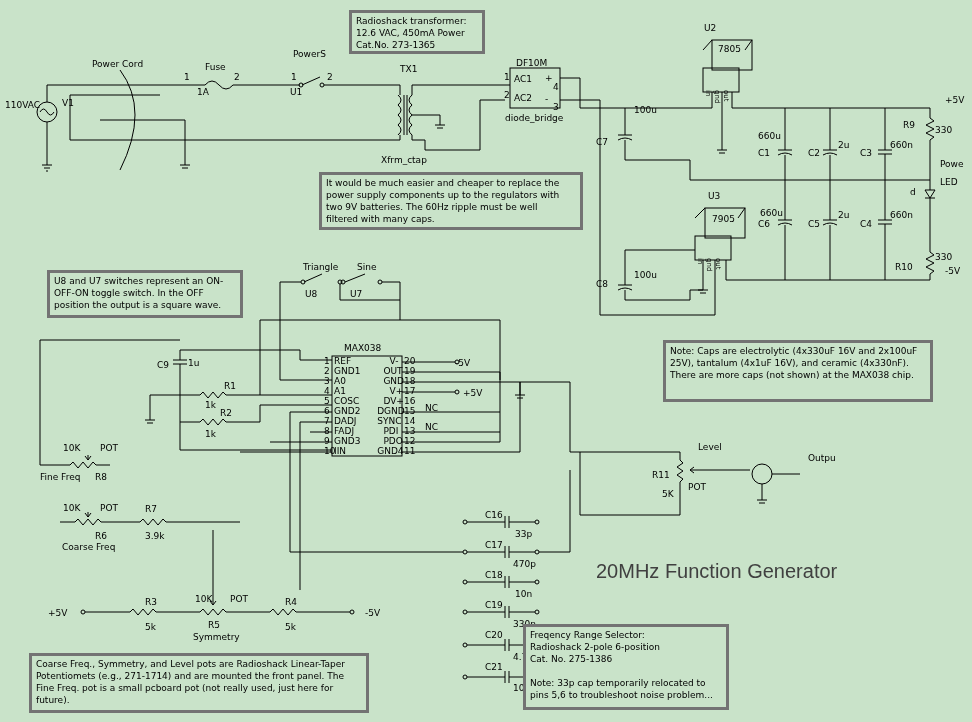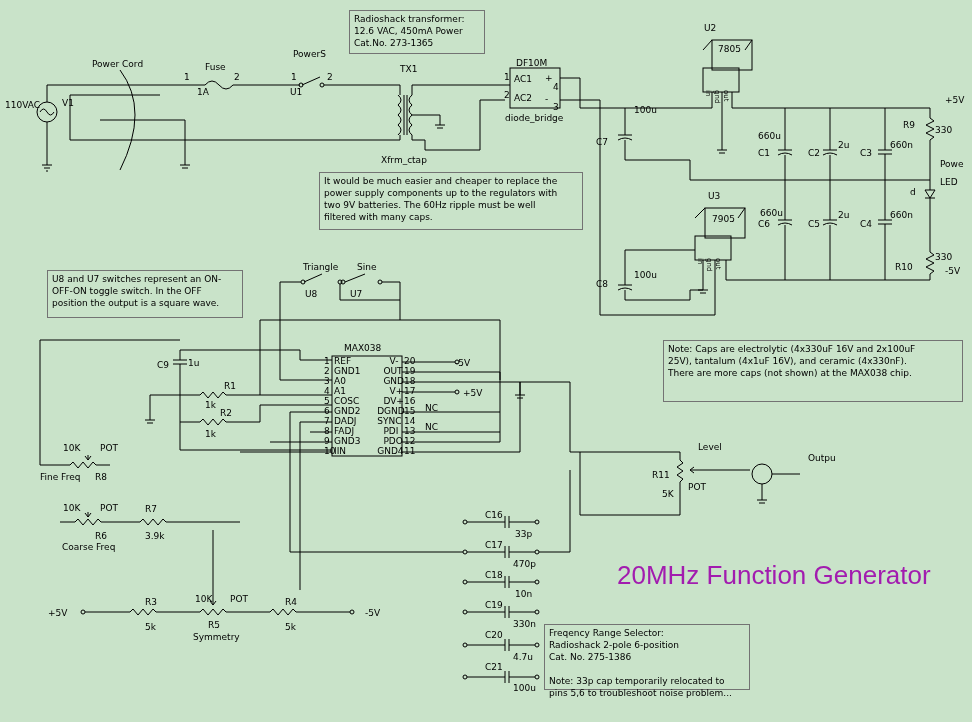--- a/index.html
+++ b/index.html
@@ -1,20 +1,20 @@
 <!DOCTYPE html>
 <html><head>
 <meta charset="utf-8">
 <style>
   html, body { margin:0; padding:0; background:#cfe4cf; }
   body { width:972px; height:722px; overflow:hidden; position:relative; font-family:"DejaVu Sans", sans-serif; }
   #canvas { position:absolute; left:0; top:0; width:972px; height:722px; background:#c9e3c9; }
   svg text { font-family:"DejaVu Sans", sans-serif; font-size:9px; fill:#000; }
-  .note { position:absolute; border:1px solid #737373; background:#c9e3c9; font-family:"DejaVu Sans", sans-serif; font-size:9px; line-height:12px; color:#000; padding:2px 4px; white-space:pre-line; box-sizing:border-box; }
-  #title { position:absolute; left:596px; top:560px; font-family:"Liberation Sans", sans-serif; font-size:26px; color:#a21caf; white-space:nowrap;margin-left:21px; }
+  .note { position:absolute; border:3px solid #737373; background:#c9e3c9; font-family:"DejaVu Sans", sans-serif; font-size:9px; line-height:12px; color:#000; padding:2px 4px; white-space:pre-line; box-sizing:border-box; }
+  #title { position:absolute; left:596px; top:560px; font-family:"Liberation Sans", sans-serif; font-size:20px; color:#404040; white-space:nowrap; }
 </style>
 </head>
 <body>
 
 <div id="canvas">
 <svg width="972" height="722" stroke="#000" fill="none" stroke-width="1">
 
   <g>
     <circle cx="47" cy="112" r="10"></circle>
     <path d="M40 112 q3.5 -6 7 0 t7 0"></path>
@@ -471,23 +471,27 @@
 <div class="note" style="left:349px;top:10px;width:136px;height:44px;">Radioshack transformer:
 12.6 VAC, 450mA Power
 Cat.No. 273-1365</div>
 <div class="note" style="left:319px;top:172px;width:264px;height:58px;">It would be much easier and cheaper to replace the
 power supply components up to the regulators with
 two 9V batteries.  The 60Hz ripple must be well
 filtered with many caps.</div>
 <div class="note" style="left:47px;top:270px;width:196px;height:48px;">U8 and U7 switches represent an ON-
 OFF-ON toggle switch.  In the OFF
 position the output is a square wave.</div>
-<div class="note" style="left:663px;top:340px;width:300px;height:62px;">Note:  Caps are electrolytic (4x330uF 16V and 2x100uF
+<div class="note" style="left:663px;top:340px;width:270px;height:62px;">Note:  Caps are electrolytic (4x330uF 16V and 2x100uF
 25V), tantalum (4x1uF 16V), and ceramic (4x330nF).
 There are more caps (not shown) at the MAX038 chip.</div>
-<div class="note" style="left:544px;top:624px;width:206px;height:66px;">Freqency Range Selector:
+<div class="note" style="left:29px;top:653px;width:340px;height:60px;">Coarse Freq., Symmetry, and Level pots are Radioshack Linear-Taper
+Potentiomets (e.g., 271-1714) and are mounted the front panel.  The
+Fine Freq. pot is a small pcboard pot (not really used, just here for
+future).</div>
+<div class="note" style="left:523px;top:624px;width:206px;height:86px;">Freqency Range Selector:
 Radioshack 2-pole 6-position
 Cat. No. 275-1386
 
 Note:  33p cap temporarily relocated to
 pins 5,6 to troubleshoot noise problem...</div>
 <div id="title">20MHz Function Generator</div>
 </div>
 
 </body></html>

